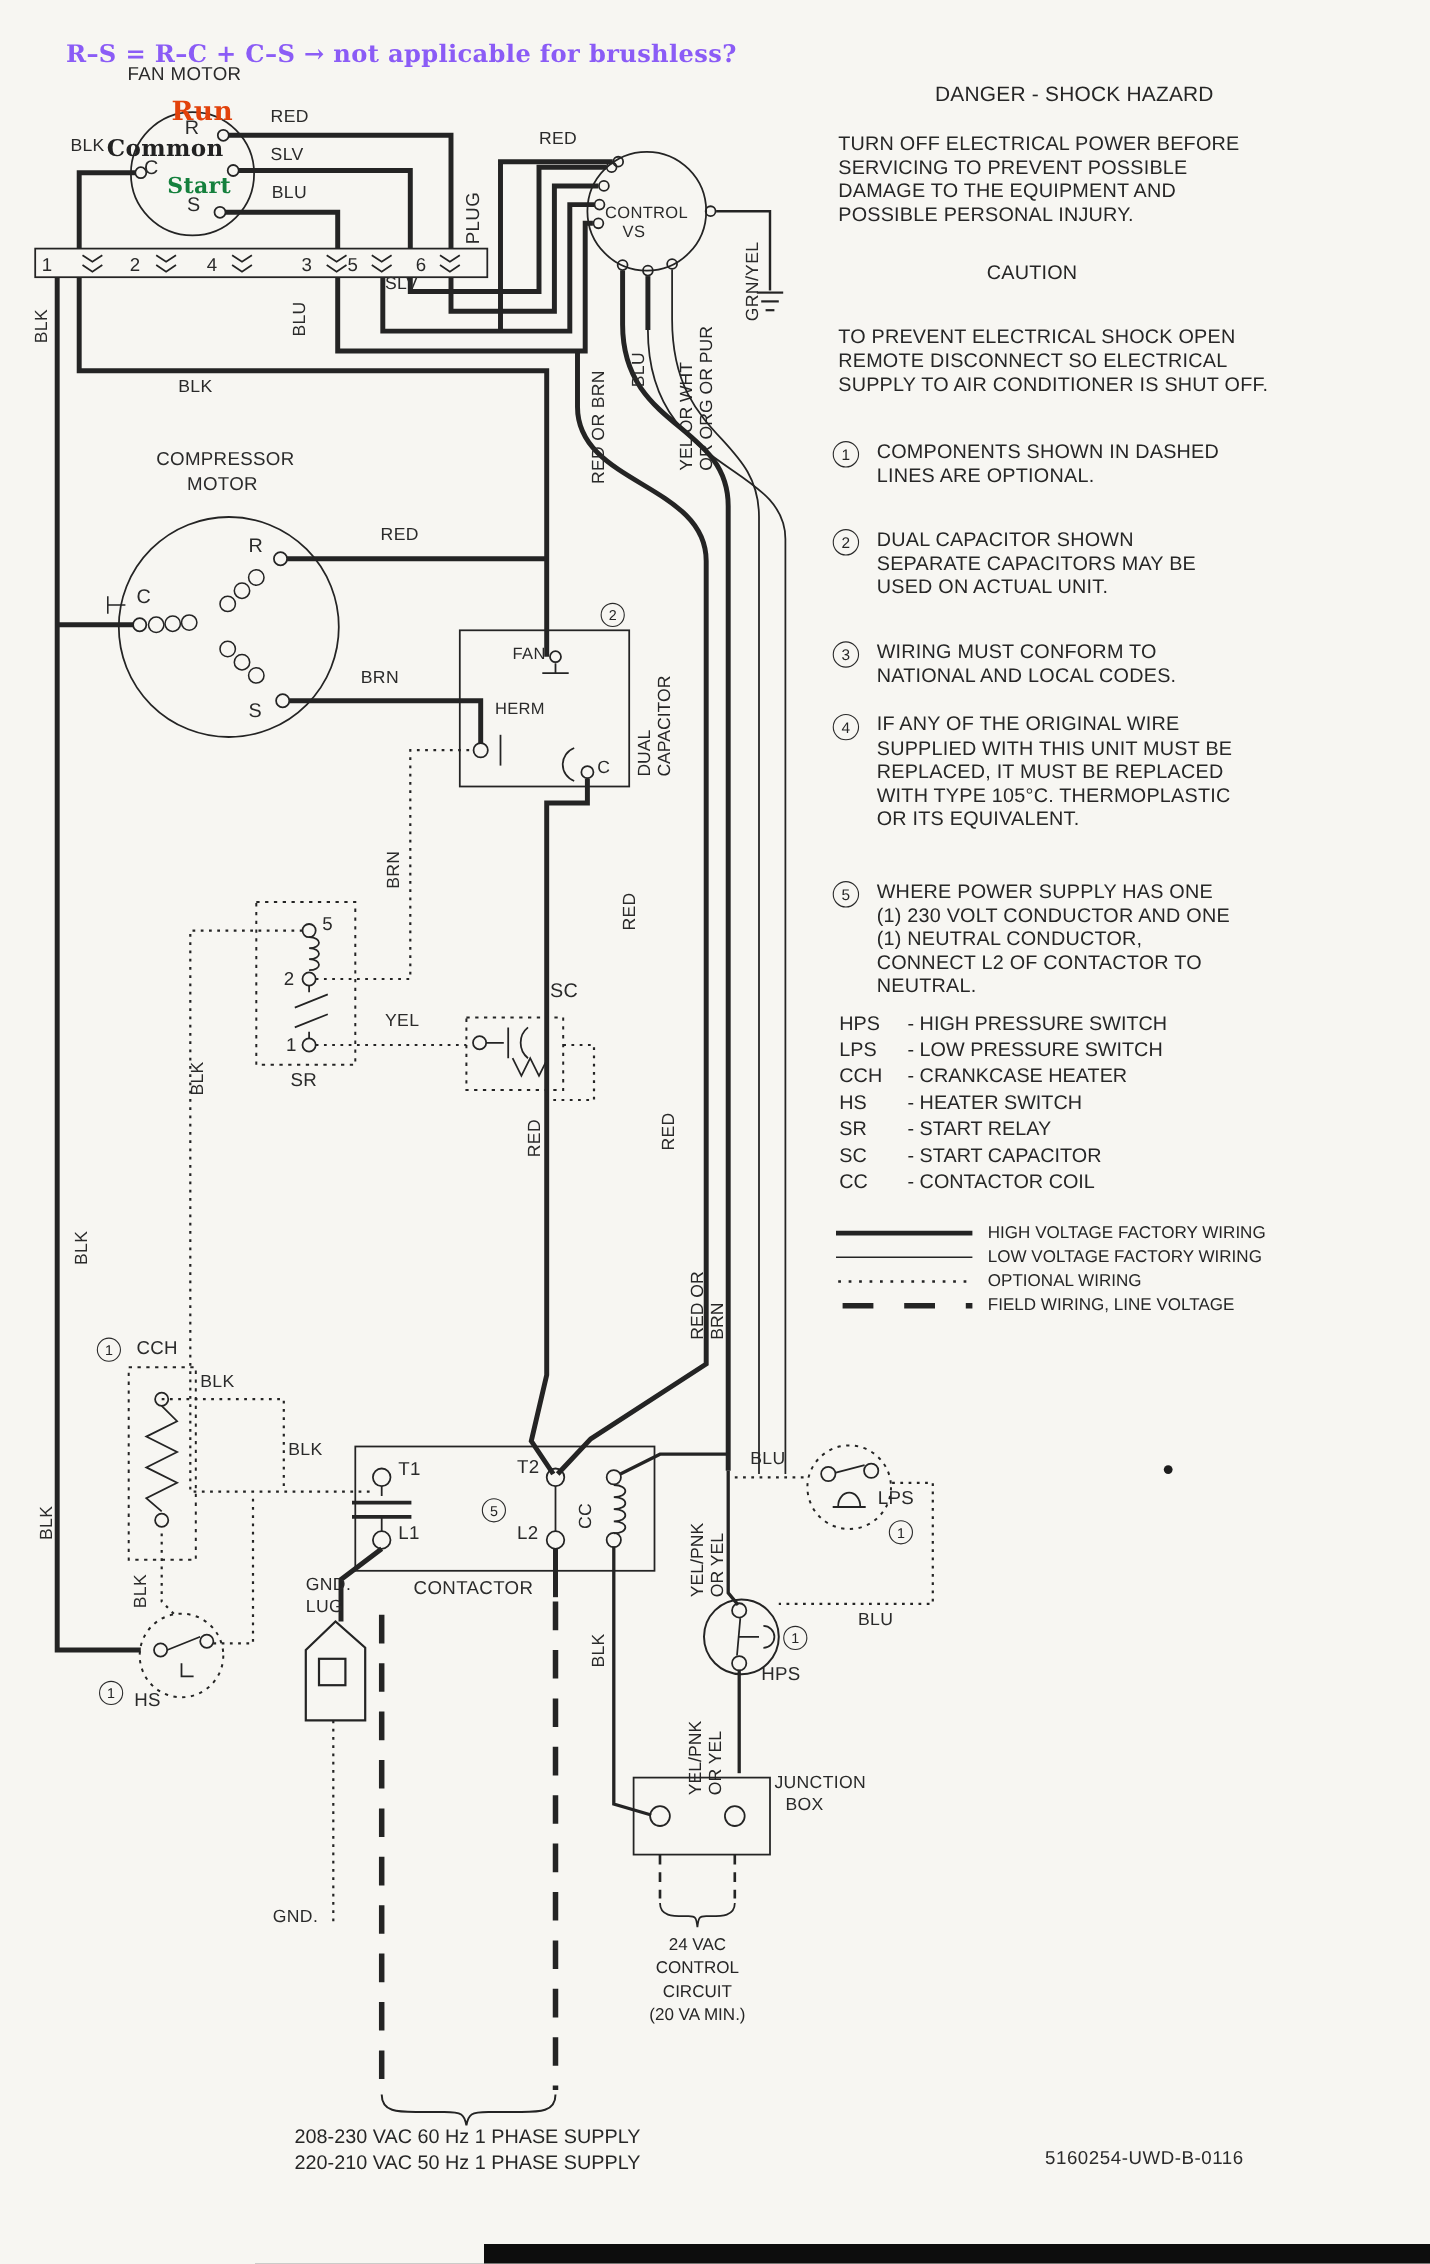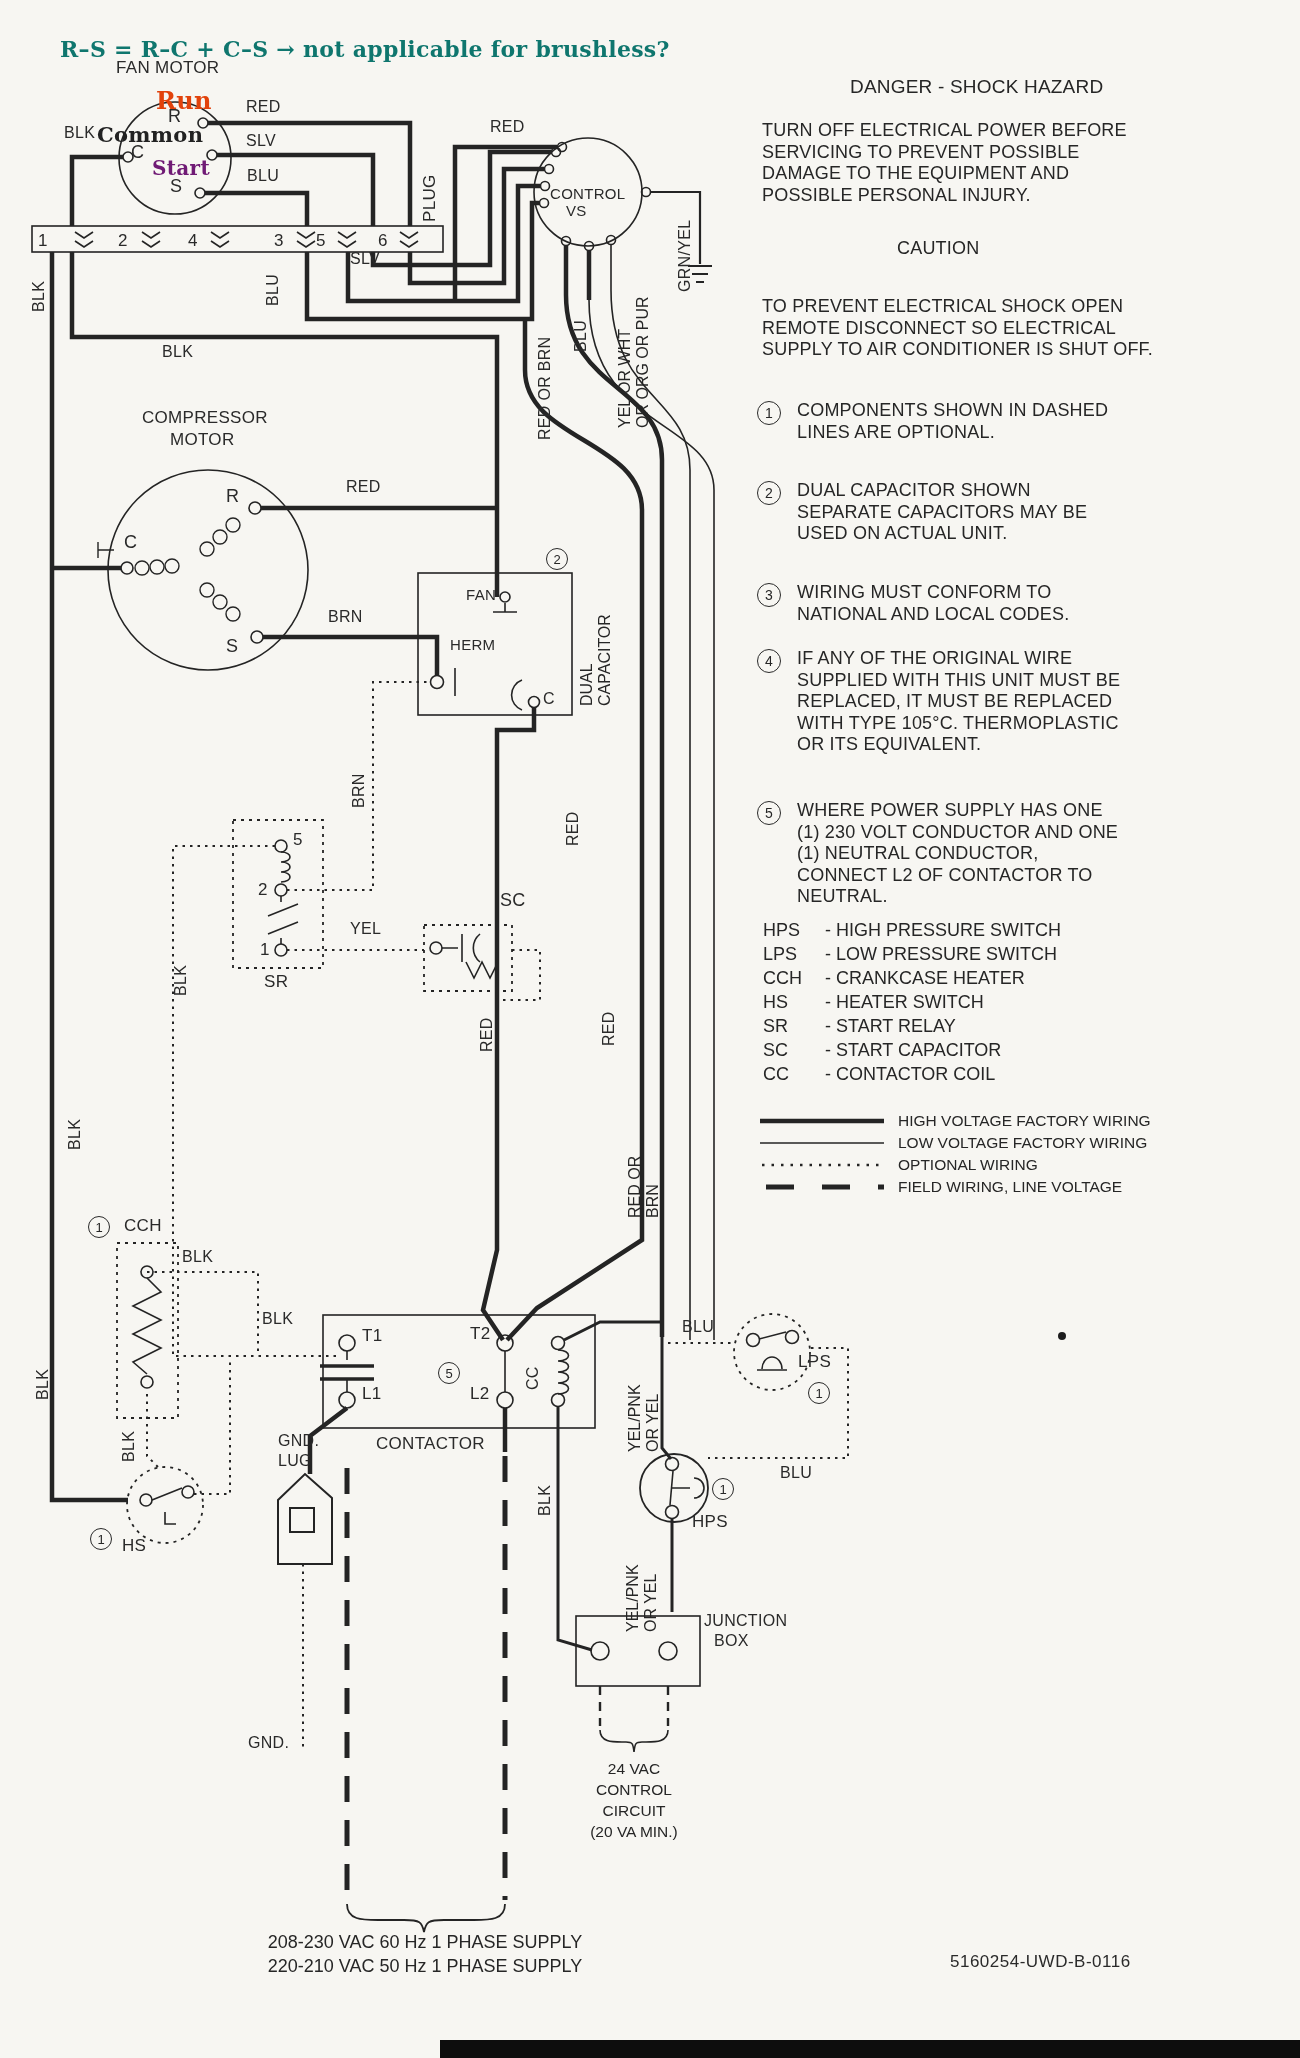--- a/index.html
+++ b/index.html
@@ -221,24 +221,24 @@
       </g>
 
       <path d="M760,1121 H884" stroke-width="4.5"></path>
       <path d="M760,1143 H884" stroke-width="1.4"></path>
       <path d="M762,1165 H884" stroke-width="2.4" stroke-dasharray="2.5 7"></path>
       <path d="M766,1187 H884" stroke-width="5" stroke-dasharray="28 28"></path>
     </g>
     <circle cx="1062" cy="1336" r="4" fill="#1d1d1d"></circle>
   </svg>
 
-  <div class="lb hand" style="left:60px;top:36px;font-size:22px;color:#0f766e;">R–S = R–C + C–S →  not applicable for brushless?</div>
+  <div class="lb hand" style="left:60px;top:36px;font-size:22px;color:#8b5cf6;">R–S = R–C + C–S →  not applicable for brushless?</div>
   <div class="lb hand" style="left:156px;top:86px;font-size:24px;color:#e2420b;">Run</div>
   <div class="lb hand" style="left:97px;top:122px;font-size:21px;color:#222;">Common</div>
-  <div class="lb hand" style="left:152px;top:156px;font-size:20px;color:#701a75;">Start</div>
+  <div class="lb hand" style="left:152px;top:156px;font-size:20px;color:#15803d;">Start</div>
 
   <div class="lb" style="left:116px;top:58px;font-size:17px;">FAN MOTOR</div>
   <div class="lb" style="left:168px;top:106px;font-size:18px;">R</div>
   <div class="lb" style="left:64px;top:124px;">BLK</div>
   <div class="lb" style="left:131px;top:142px;font-size:18px;">C</div>
   <div class="lb" style="left:170px;top:176px;font-size:18px;">S</div>
   <div class="lb" style="left:246px;top:98px;">RED</div>
   <div class="lb" style="left:246px;top:132px;">SLV</div>
   <div class="lb" style="left:247px;top:167px;">BLU</div>
   <div class="lb" style="left:490px;top:118px;">RED</div>

